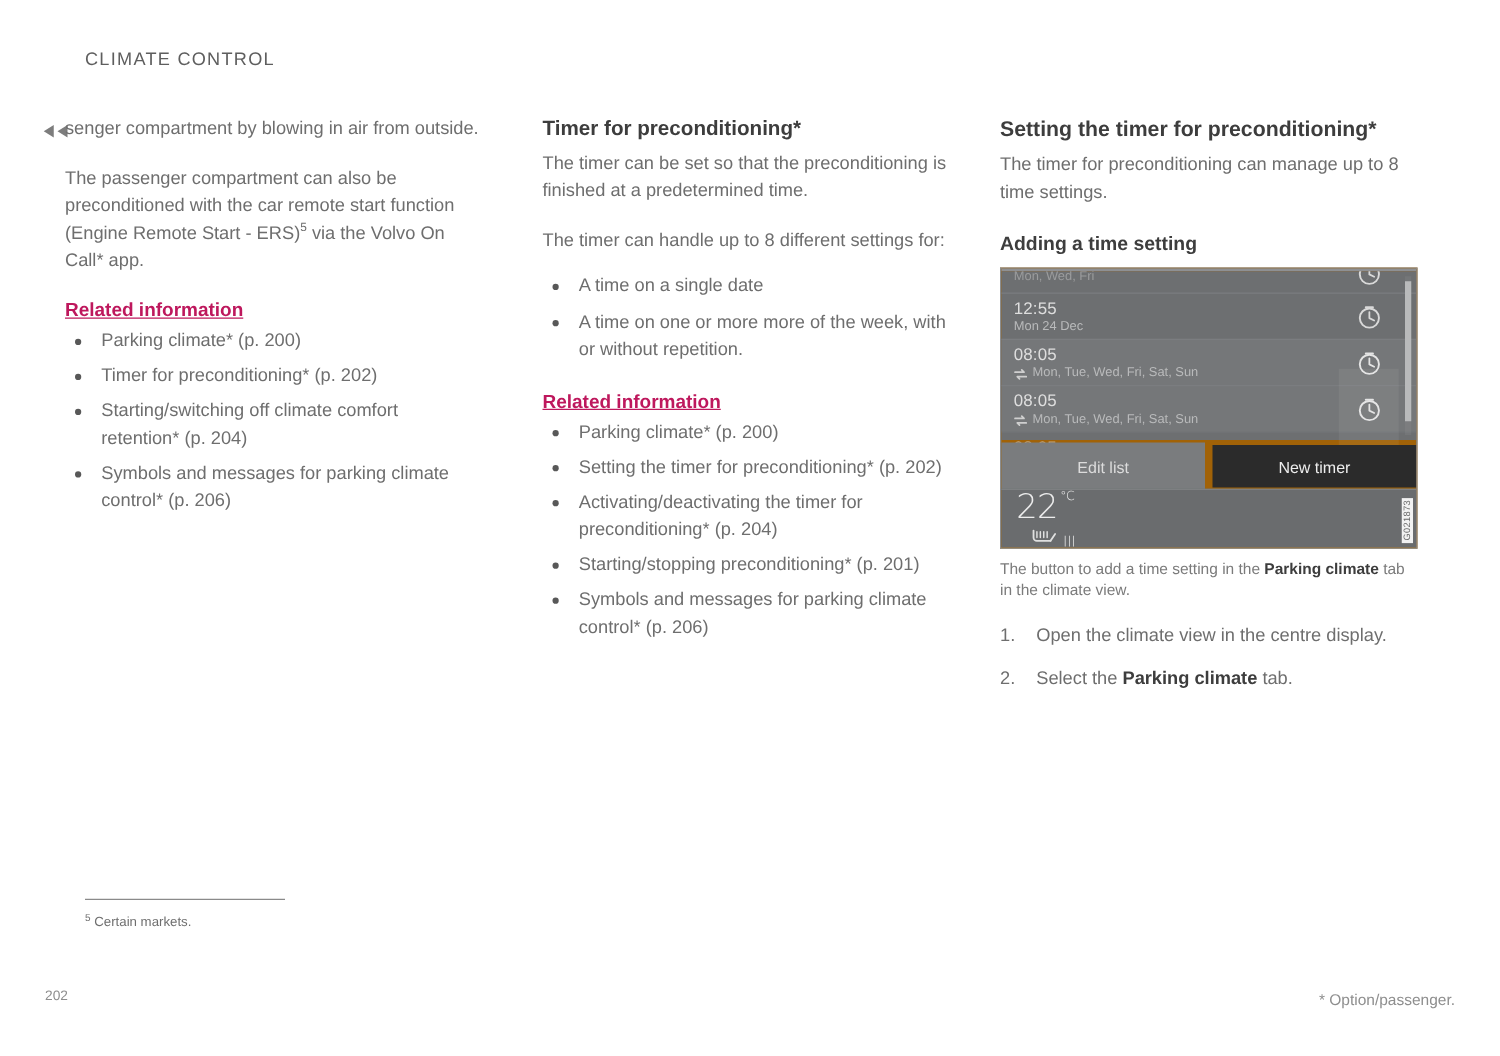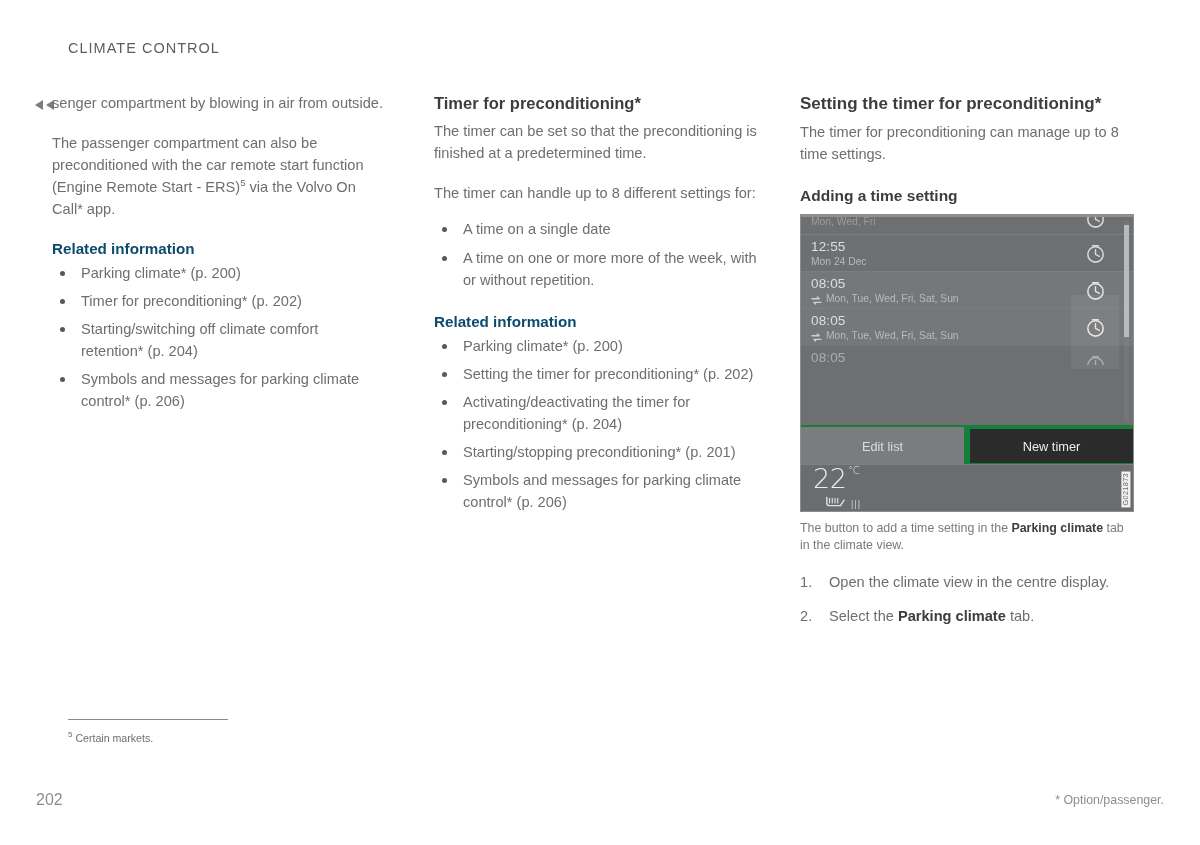--- a/index.html
+++ b/index.html
@@ -84,23 +84,24 @@
   .h-sub {
     font-size: 15.5px;
     font-weight: bold;
     color: #3d3d3d;
     line-height: 22px;
     margin-bottom: 7px;
   }
   .h-related {
     font-size: 15.2px;
     font-weight: bold;
-    color: #0c4a6e;
+    color: #be185d;
     line-height: 22px;
     margin-bottom: 2px;
+    text-decoration: underline;
   }
 
   
   ul.bullets { list-style: none; }
   ul.bullets > li {
     position: relative;
     padding-left: 29px;
     font-size: 14.6px;
     line-height: 22px;
     color: #6e6e6e;
@@ -155,22 +156,22 @@
     color: #7b7b7b;
     margin-top: 8px;
     margin-bottom: 17px;
   }
   .fig-caption b { color: #3d3d3d; font-weight: bold; }
 
   
   .display {
     position: relative;
     width: 334px;
-    height: 298px;
-    background: #15803d;
+    height: 225px;
+    background: #a16207;
     overflow: hidden;
     border: 1px solid #8b8d8f;
     box-sizing: border-box;
   }
   
   .display-toprule {
     position: absolute;
     left: 0; right: 0; top: 0;
     height: 2px;
     background: #8e9093;
@@ -378,21 +379,21 @@
     font-size: 8px;
     vertical-align: super;
     line-height: 0;
   }
 
   
   .page-number {
     position: absolute;
     left: 36px;
     top: 791px;
-    font-size: 16px;
+    font-size: 11px;
     color: #8e8e8e;
   }
   .option-note {
     position: absolute;
     right: 36px;
     top: 793px;
     font-size: 12.4px;
     color: #8e8e8e;
   }
 </style>

